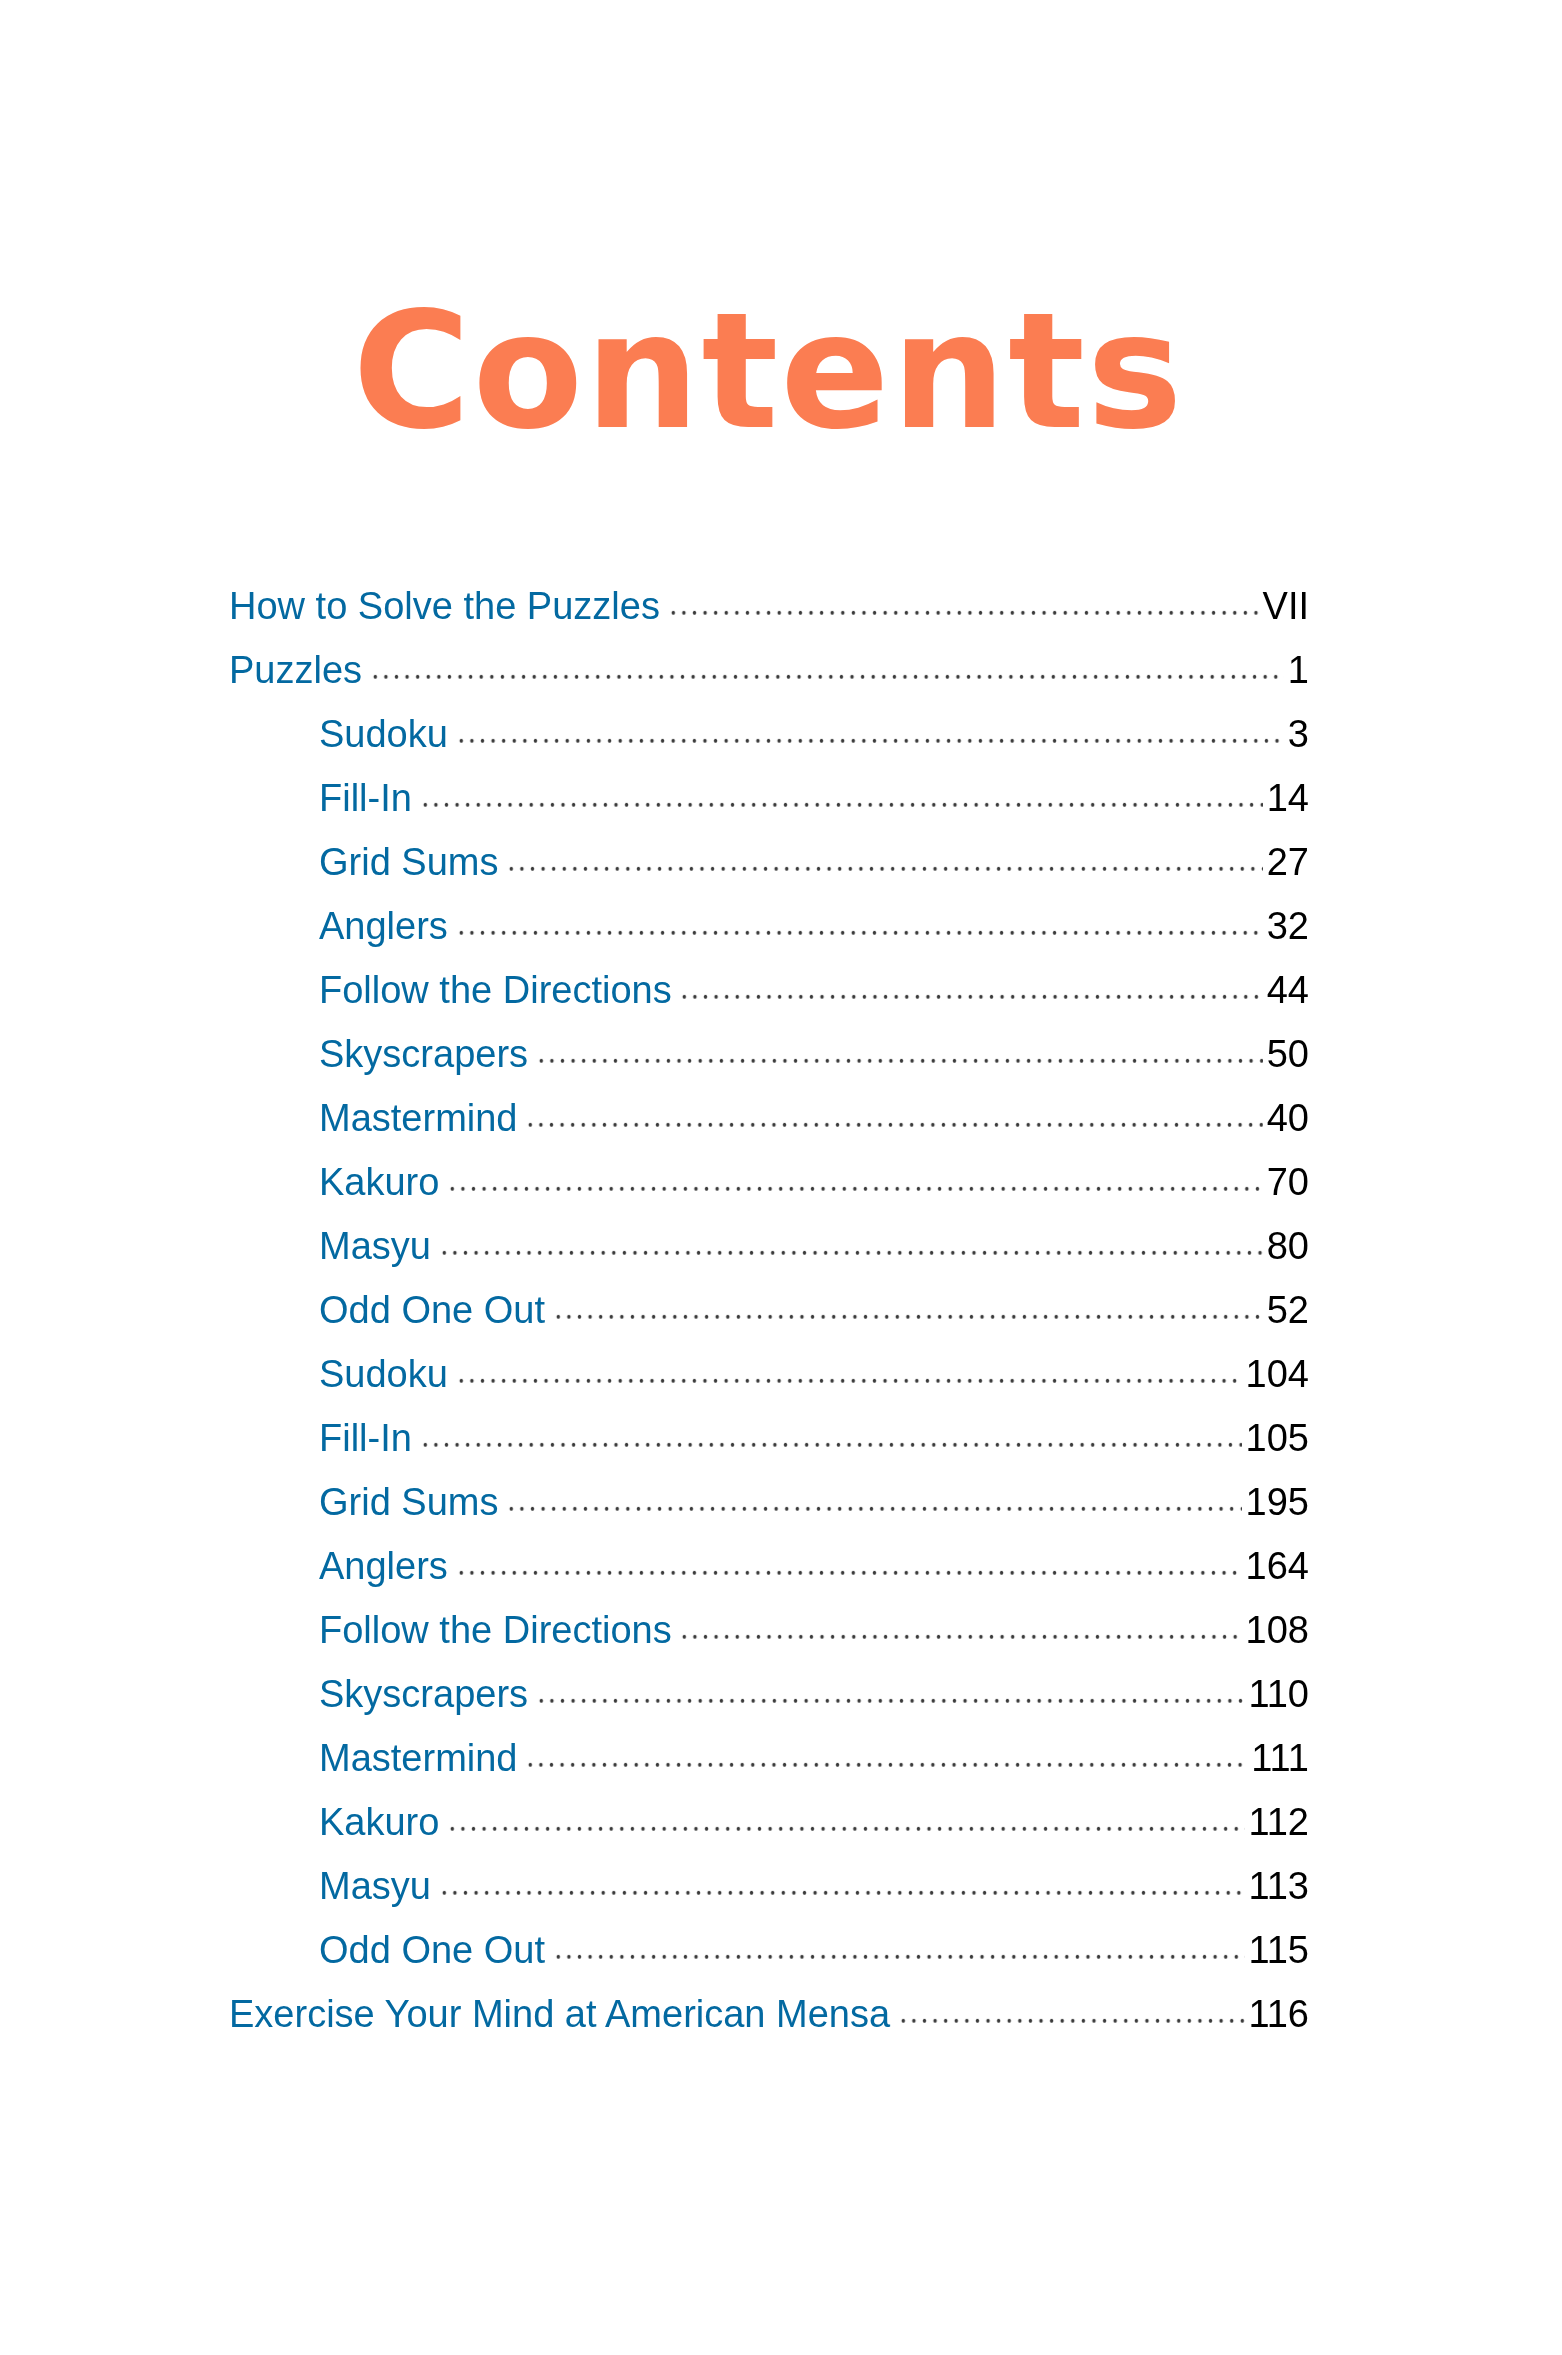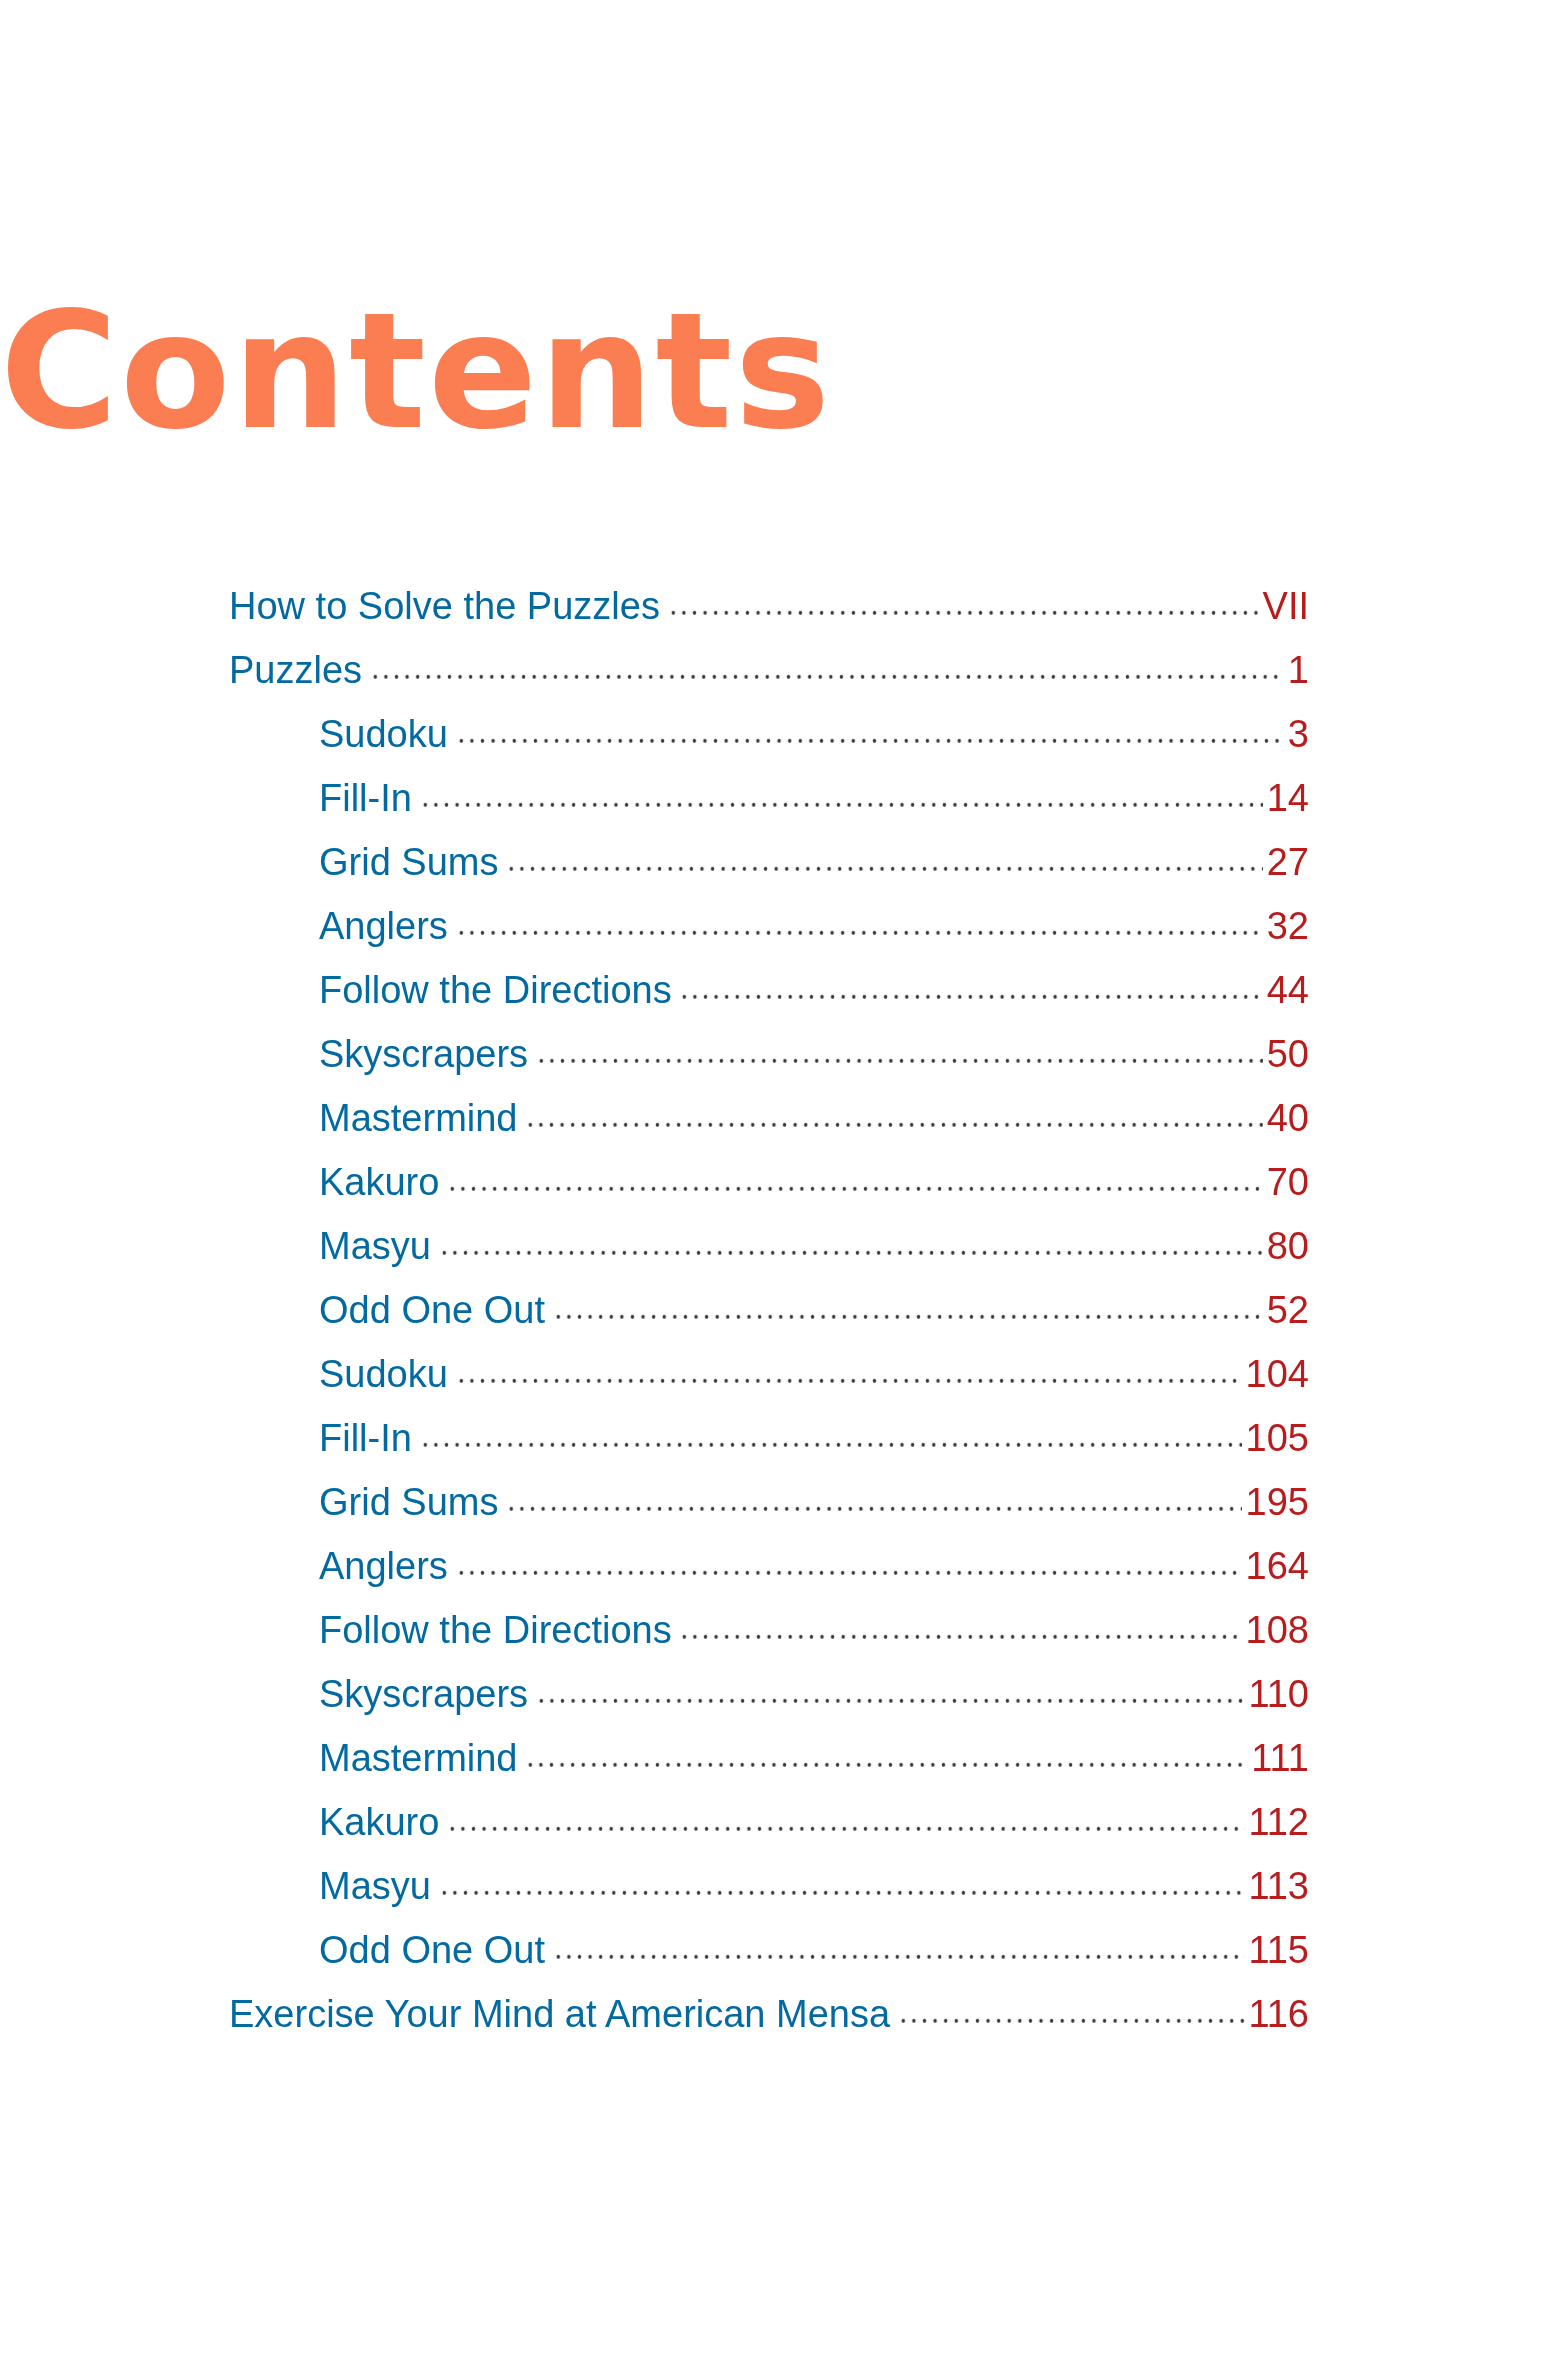--- a/index.html
+++ b/index.html
@@ -8,21 +8,21 @@
     background: #ffffff;
     position: relative;
     overflow: hidden;
     font-family: "Liberation Sans", "DejaVu Sans", sans-serif;
     color: #2b2b2b;
   }
   .title {
     position: absolute;
     left: 0; width: 1537px;
     top: 183px;
-    text-align: left;
+    text-align: center;
     font-family: "DejaVu Sans", "Liberation Sans", sans-serif;
     font-weight: bold;
     font-size: 161px;
     letter-spacing: 1.9px;
     color: #fb7d52;
     line-height: 1;
   }
   .toc {
     position: absolute;
     left: 229px;
@@ -45,21 +45,21 @@
     background-image: radial-gradient(circle, #3a3a3a 1.5px, transparent 2.1px);
     background-size: 10.6px 9.6px;
     background-repeat: repeat-x;
     background-position: left center;
     align-self: baseline;
     position: relative;
     top: -1.9px;
   }
   .toc-page {
     white-space: nowrap;
-    color: #b91c1c;
+    color: #000000;
     min-width: 19px;
     text-align: left;
   }
 </style>
 </head>
 <body>
 
 <h1 class="title">Contents</h1>
 
 <div class="toc">

